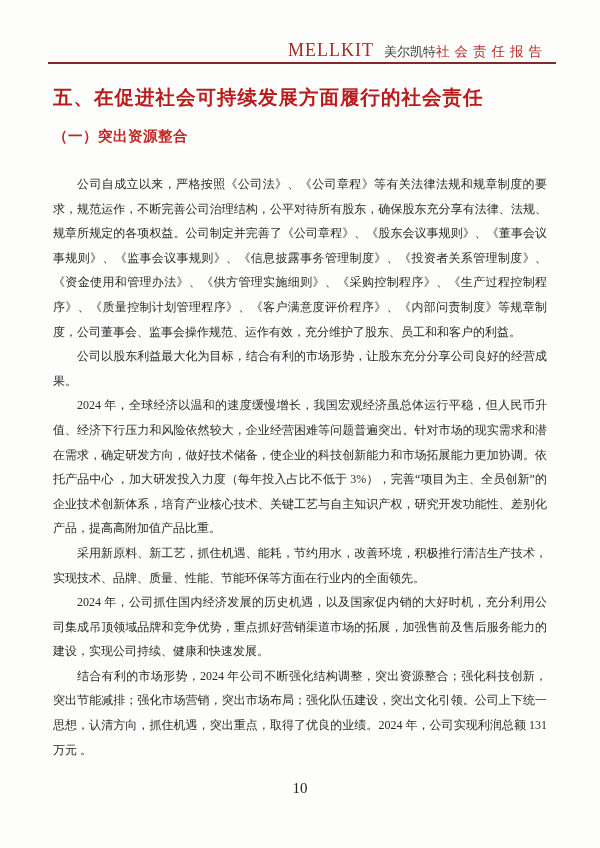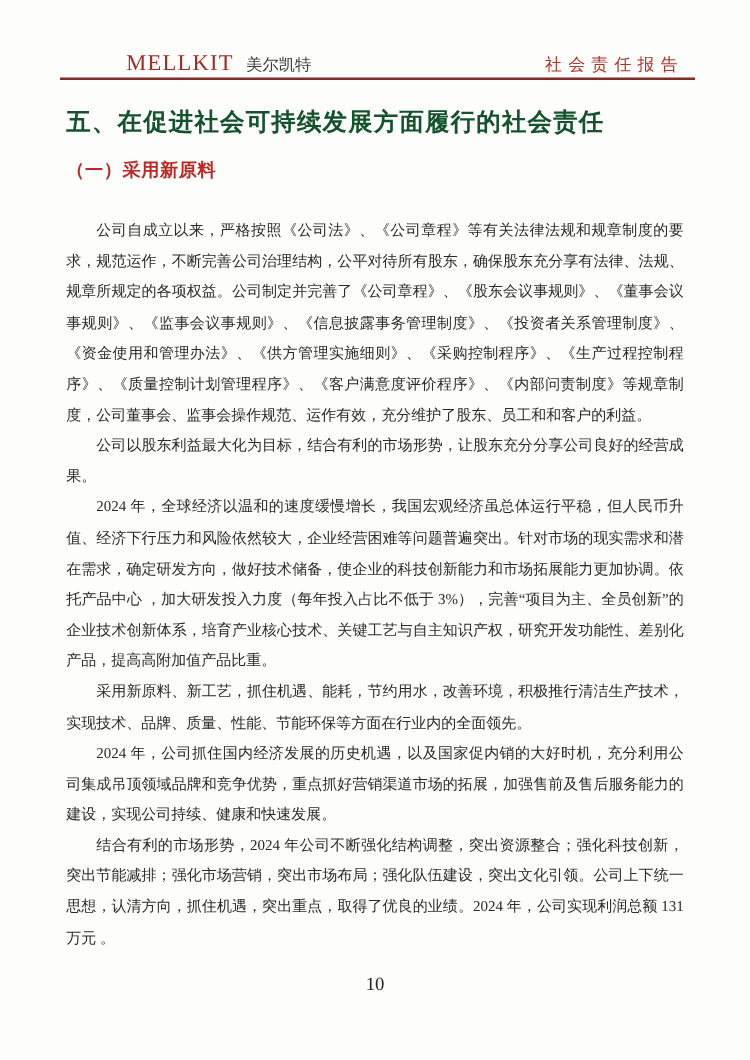--- a/index.html
+++ b/index.html
@@ -15,23 +15,22 @@
     overflow: hidden;
     font-family: "Liberation Serif", "DejaVu Serif", serif;
   }
   
   .header {
     position: absolute;
     top: 40px;
     left: 53px;
     right: 53px;
     display: flex;
-    justify-content: space-between;
+    justify-content: flex-end;
     align-items: baseline;
-    margin-left: 48px;
   }
   .brand { white-space: nowrap; }
   .logo-en {
     font-family: "Liberation Serif", "DejaVu Serif", serif;
     font-size: 18px;
     letter-spacing: 1px;
     color: #A12C23;
   }
   .logo-cn {
     font-size: 13px;
@@ -55,21 +54,21 @@
   .section-heading {
     position: absolute;
     top: 84px;
     left: 53px;
     right: 40px;
     margin: 0;
     font-family: "Liberation Sans", "DejaVu Sans", sans-serif;
     font-weight: bold;
     font-size: 19.5px;
     letter-spacing: 1px;
-    color: #14532d;
+    color: #b91c1c;
   }
   .sub-heading {
     position: absolute;
     top: 127px;
     left: 53px;
     margin: 0;
     font-family: "Liberation Sans", "DejaVu Sans", sans-serif;
     font-weight: bold;
     font-size: 14.5px;
     letter-spacing: 0.5px;
@@ -111,21 +110,21 @@
       <span class="logo-en">MELLKIT</span>
       <span class="logo-cn">美尔凯特</span>
     </div>
     <div class="doc-type">社会责任报告</div>
   </div>
 
   <div class="header-rule"></div>
 
   <h1 class="section-heading">五、在促进社会可持续发展方面履行的社会责任</h1>
 
-  <h2 class="sub-heading">（一）采用新原料</h2>
+  <h2 class="sub-heading">（一）突出资源整合</h2>
 
   <div class="body-text">
     <p>公司自成立以来，严格按照《公司法》、《公司章程》等有关法律法规和规章制度的要求，规范运作，不断完善公司治理结构，公平对待所有股东，确保股东充分享有法律、法规、规章所规定的各项权益。公司制定并完善了《公司章程》、《股东会议事规则》、《董事会议事规则》、《监事会议事规则》、《信息披露事务管理制度》、《投资者关系管理制度》、《资金使用和管理办法》、《供方管理实施细则》、《采购控制程序》、《生产过程控制程序》、《质量控制计划管理程序》、《客户满意度评价程序》、《内部问责制度》等规章制度，公司董事会、监事会操作规范、运作有效，充分维护了股东、员工和和客户的利益。</p>
     <p>公司以股东利益最大化为目标，结合有利的市场形势，让股东充分分享公司良好的经营成果。</p>
     <p>2024 年，全球经济以温和的速度缓慢增长，我国宏观经济虽总体运行平稳，但人民币升值、经济下行压力和风险依然较大，企业经营困难等问题普遍突出。针对市场的现实需求和潜在需求，确定研发方向，做好技术储备，使企业的科技创新能力和市场拓展能力更加协调。依托产品中心 ，加大研发投入力度（每年投入占比不低于 3%），完善“项目为主、全员创新”的企业技术创新体系，培育产业核心技术、关键工艺与自主知识产权，研究开发功能性、差别化产品，提高高附加值产品比重。</p>
     <p> 采用新原料、新工艺，抓住机遇、能耗，节约用水，改善环境，积极推行清洁生产技术，实现技术、品牌、质量、性能、节能环保等方面在行业内的全面领先。</p>
     <p>2024 年，公司抓住国内经济发展的历史机遇，以及国家促内销的大好时机，充分利用公司集成吊顶领域品牌和竞争优势，重点抓好营销渠道市场的拓展，加强售前及售后服务能力的建设，实现公司持续、健康和快速发展。</p>
     <p>结合有利的市场形势，2024 年公司不断强化结构调整，突出资源整合；强化科技创新，突出节能减排；强化市场营销，突出市场布局；强化队伍建设，突出文化引领。公司上下统一思想，认清方向，抓住机遇，突出重点，取得了优良的业绩。2024 年，公司实现利润总额 131 万元 。</p>
   </div>
 

